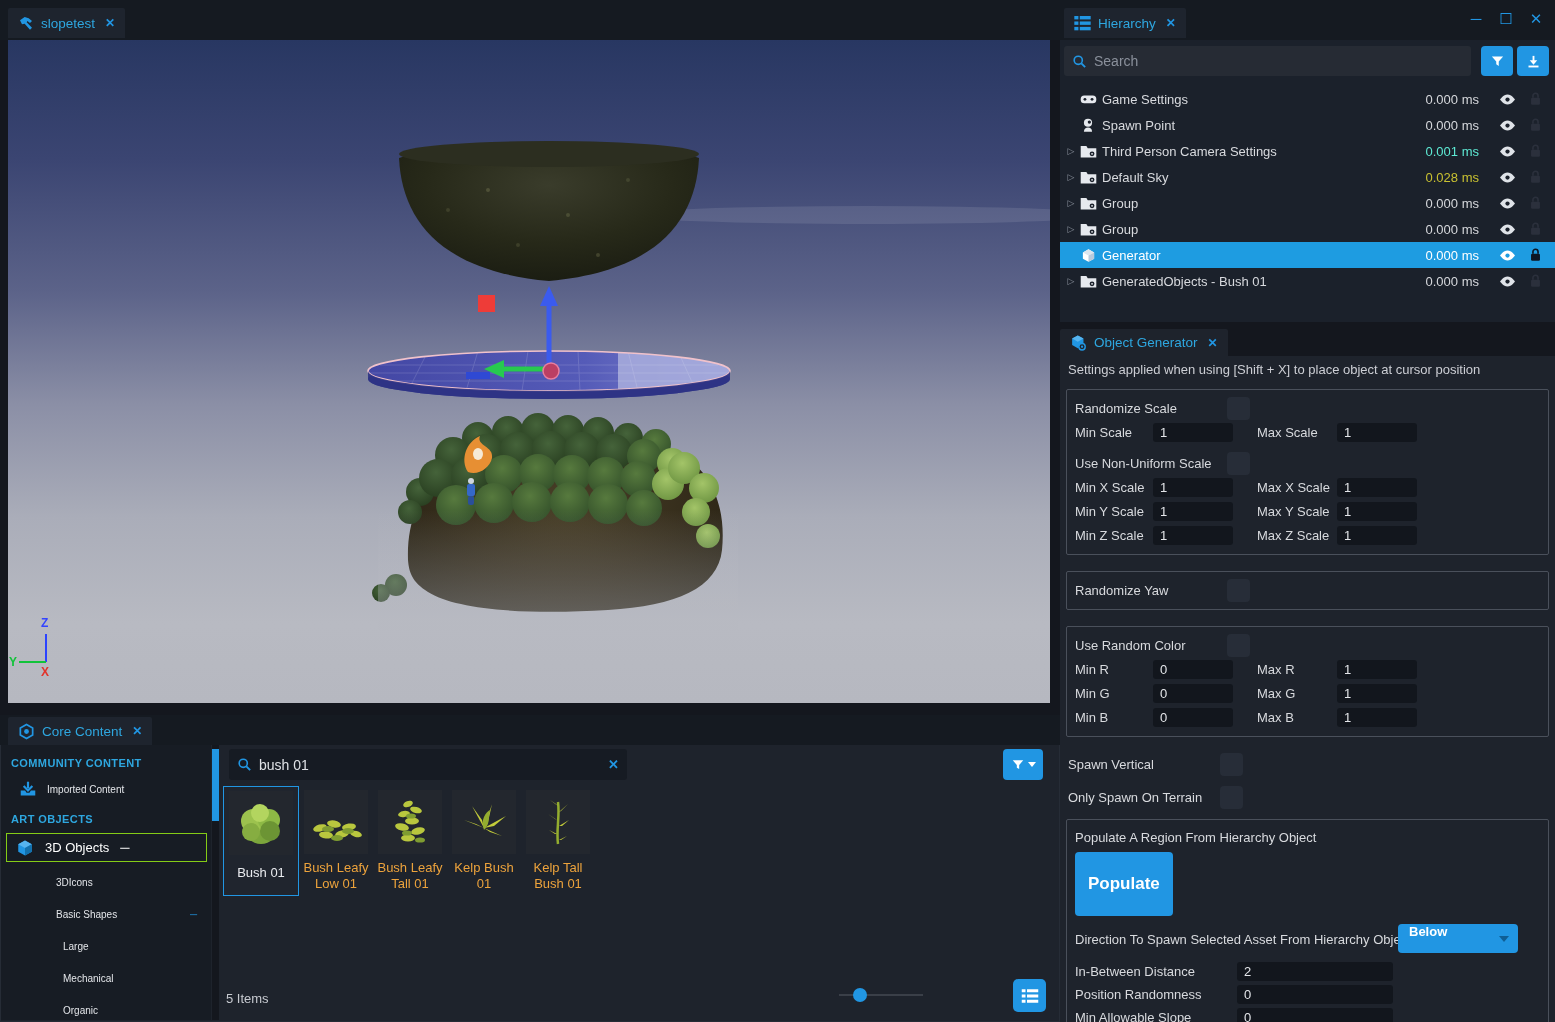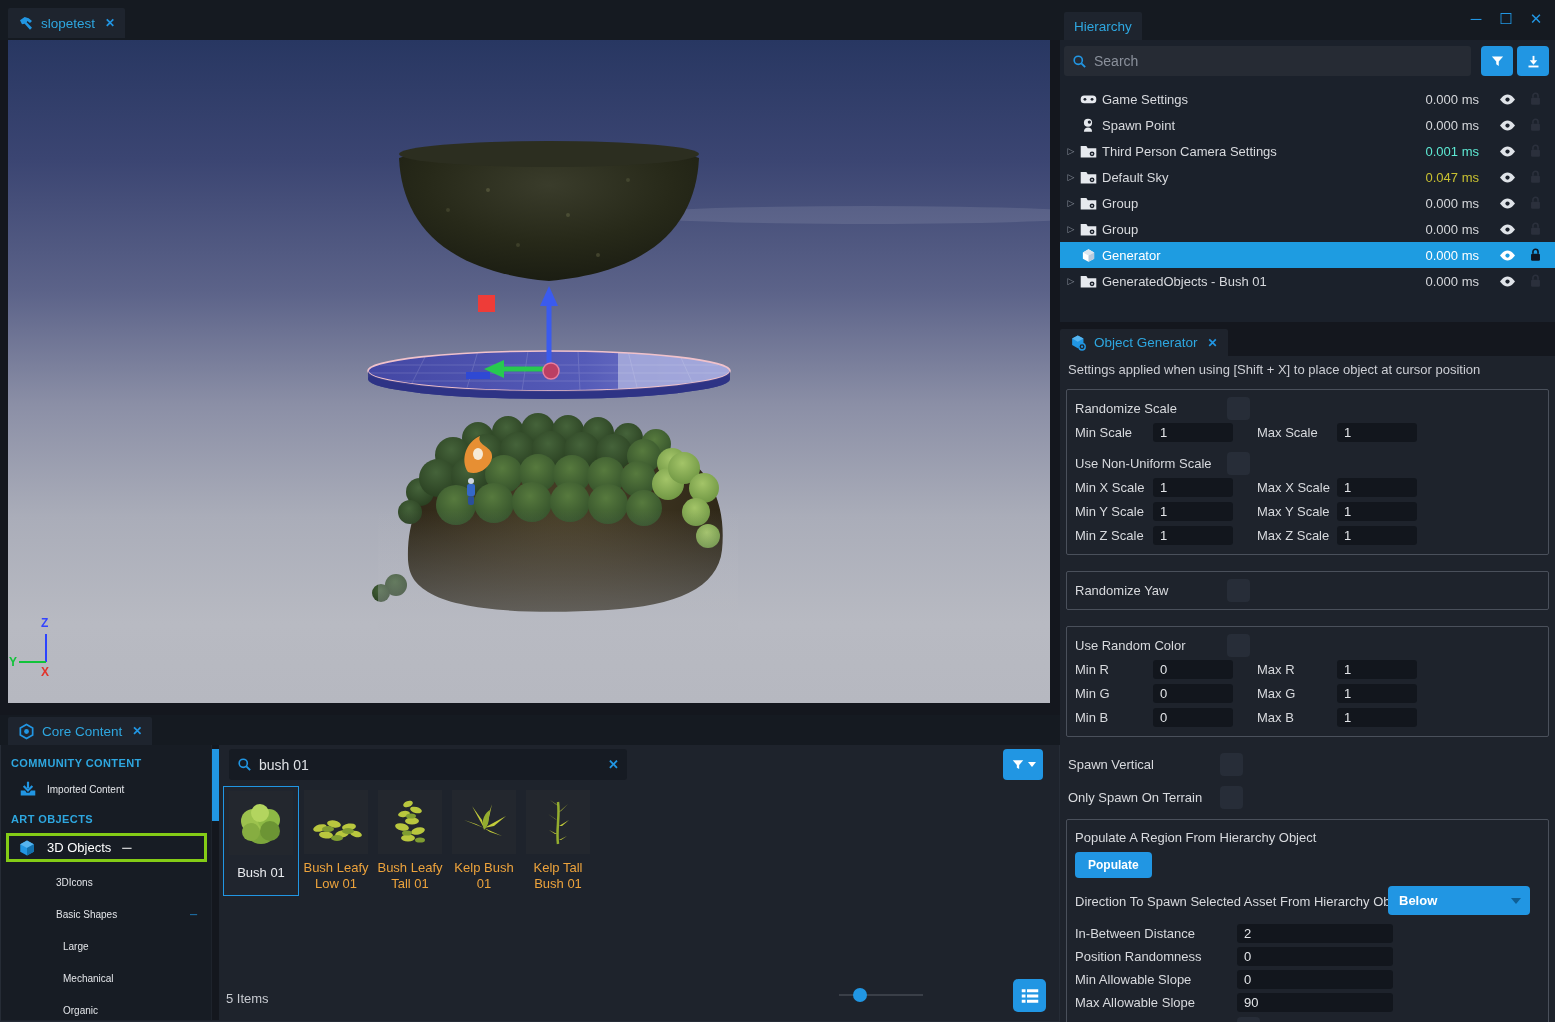--- a/index.html
+++ b/index.html
@@ -49,40 +49,40 @@
   .gbox { border:1px solid #4a505b; border-radius:2px; padding:6px 8px; margin-bottom:16px; }
   .grow { position:relative; display:flex; align-items:center; height:23px; margin:1px 0; }
   .glabel1 { width:78px; color:#d8dade; }
   .glabel2 { width:80px; color:#d8dade; }
   .num { width:80px; height:19px; background:#12161d; border:none; border-radius:3px; color:#e3e5e9; padding:0 7px; font-size:13px; font-family:inherit; }
   .gap22 { width:24px; }
   .chk { position:absolute; left:152px; width:23px; height:23px; background:#272d38; border-radius:4px; display:flex; align-items:center; justify-content:center; cursor:pointer; }
   .chk.inline { position:static; flex:0 0 23px; }
   .loose-row { position:relative; display:flex; align-items:center; height:23px; margin:5px 0 10px 2px; }
   .loose-row .llabel { width:150px; }
-  .populate-btn { display:inline-block; background:#2196e3; color:#fff; font-weight:bold; font-size:12px; border:none; border-radius:4px; padding:6px 13px; margin:4px 0 8px 0; cursor:pointer; font-family:inherit; }
+  .populate-btn { display:inline-block; background:#2196e3; color:#fff; font-weight:bold; font-size:17px; border:none; border-radius:4px; padding:22px 13px; margin:4px 0 8px 0; cursor:pointer; font-family:inherit; }
   .dir-row { position:relative; height:30px; display:flex; align-items:center; margin-bottom:6px; }
   .dir-label { width:340px; font-size:13px; }
-  .dropdown { position:absolute; right:10px; top:0; width:142px; height:29px; background:#2196e3; border-radius:4px; color:#fff; font-weight:bold; display:flex; align-items:center; padding-left:11px; cursor:pointer; }
+  .dropdown { position:absolute; right:22px; top:0; width:120px; height:29px; background:#2196e3; border-radius:4px; color:#fff; font-weight:bold; display:flex; padding-left:11px; cursor:pointer; }
   .dropdown .dd-caret { position:absolute; right:9px; top:12px; width:0; height:0; border-left:5px solid transparent; border-right:5px solid transparent; border-top:6px solid #0f5f95; }
   .prow { display:flex; align-items:center; height:22px; margin:1px 0; }
   .prow .plabel { width:162px; }
   .prow .num { width:156px; }
 
   
   .cc-tabbar { position:absolute; left:0; top:715px; width:1060px; height:30px; background:#151a21; }
   .cc-body { position:absolute; left:0; top:745px; width:1060px; height:277px; background:#1e232c; border:1px solid #262c36; border-top:none; }
   .cc-sidebar { position:absolute; left:0; top:0; width:210px; height:275px; background:#171c24; overflow:hidden; }
   .cc-scroll { position:absolute; left:211px; top:0; width:7px; height:275px; background:#14171e; }
   .cc-scroll-thumb { position:absolute; left:0; top:4px; width:7px; height:72px; background:#2196e3; cursor:pointer; }
   .side-header { color:#2ea7e0; font-weight:bold; font-size:11px; letter-spacing:.4px; margin:12px 0 0 10px; }
   .side-row { display:flex; align-items:center; gap:10px; height:24px; margin-top:8px; color:#e3e5e9; font-size:10px; cursor:pointer; }
   .side-row .minus { margin-left:auto; margin-right:14px; font-weight:bold; color:#fff; }
   .side-row .minus.blue { color:#2196e3; }
-  .sel-box { border:3px solid #84cc16; margin:8px 4px 0 5px; height:29px; padding-left:9px; display:flex; align-items:center; gap:11px; color:#fff; }
+  .sel-box { border:1px solid #84cc16; margin:8px 4px 0 5px; height:29px; padding-left:9px; display:flex; align-items:center; gap:11px; color:#fff; }
   .cc-content { position:absolute; left:220px; top:0; width:838px; height:275px; }
   .cc-search { position:absolute; left:8px; top:4px; width:398px; height:31px; }
   .cc-filter { position:absolute; right:16px; top:4px; width:40px; height:31px; background:#2196e3; border-radius:4px; display:flex; align-items:center; justify-content:center; gap:3px; cursor:pointer; }
   .cc-filter .dd-caret { width:0; height:0; border-left:4px solid transparent; border-right:4px solid transparent; border-top:5px solid #fff; }
   .asset-grid { position:absolute; left:2px; top:41px; display:flex; align-items:flex-start; }
   .asset { width:74px; display:flex; flex-direction:column; align-items:center; cursor:pointer; }
   .asset .thumb { width:64px; height:64px; background:#252a32; margin-top:4px; }
   .asset .alabel { margin-top:6px; text-align:center; font-size:13px; line-height:16px; color:#eda33c; max-width:72px; }
   .asset.selected { border:1px solid #2196e3; background:#20252e; width:76px; height:110px; }
   .asset.selected .alabel { color:#e9ebef; margin-top:10px; }
@@ -249,21 +249,21 @@
         <line x1="38" y1="594" x2="38" y2="622" stroke="#2b43ff" stroke-width="2"></line>
         <line x1="11" y1="622" x2="38" y2="622" stroke="#12c33a" stroke-width="2"></line>
       </g>
     </svg>
     <span class="axis-label" style="left:33px;top:576px;color:#3344ff;">Z</span>
     <span class="axis-label" style="left:1px;top:615px;color:#12c33a;">Y</span>
     <span class="axis-label" style="left:33px;top:625px;color:#e2342c;">X</span>
   </div>
 
   <div class="right-titlebar">
-    <div class="tab" style="margin:8px 0 18px 4px;flex-direction:column;">
+    <div class="tab" style="margin:8px 0 18px 4px;">
       <svg width="17" height="15" viewBox="0 0 24 22">
         <rect x="0" y="0" width="6" height="5" fill="#2196e3"></rect>
           <rect x="8" y="0" width="16" height="5" fill="#2196e3"></rect>
         <rect x="0" y="8" width="6" height="5" fill="#2196e3"></rect>
           <rect x="8" y="8" width="16" height="5" fill="#2196e3"></rect>
         <rect x="0" y="16" width="6" height="5" fill="#2196e3"></rect>
           <rect x="8" y="16" width="16" height="5" fill="#2196e3"></rect>
       </svg>
       <span>Hierarchy</span>
       <span class="tab-close">✕</span>
@@ -378,21 +378,21 @@
       <div class="hrow">
         <span class="caret">▷</span>
         <span class="hicon">
             <svg width="17" height="14" viewBox="0 0 24 18">
               <path d="M1 2h8l2 3h12v13H1z" fill="#e6e9ee"></path>
               <circle cx="17" cy="13" r="3.4" fill="#1b212b"></circle>
               <circle cx="17" cy="13" r="1.3" fill="#e6e9ee"></circle>
             </svg>
           </span>
         <span class="hname">Default Sky</span>
-        <span class="hms yellow">0.047 ms</span>
+        <span class="hms yellow">0.028 ms</span>
         <span class="heye">
             <svg width="17" height="13" viewBox="0 0 24 16">
               <path d="M12 1C6 1 1.5 8 1.5 8S6 15 12 15s10.5-7 10.5-7S18 1 12 1z" fill="#dfe3e8"></path>
               <circle cx="12" cy="8" r="3" fill="#1b212b"></circle>
             </svg>
           </span>
         <span class="hlock">
             <svg width="13" height="14" viewBox="0 0 20 22">
               <rect x="3" y="9" width="14" height="11" rx="2" fill="#2b303c"></rect>
               <path d="M6 9V6a4 4 0 018 0v3" stroke="#2b303c" stroke-width="2.6" fill="none"></path>

